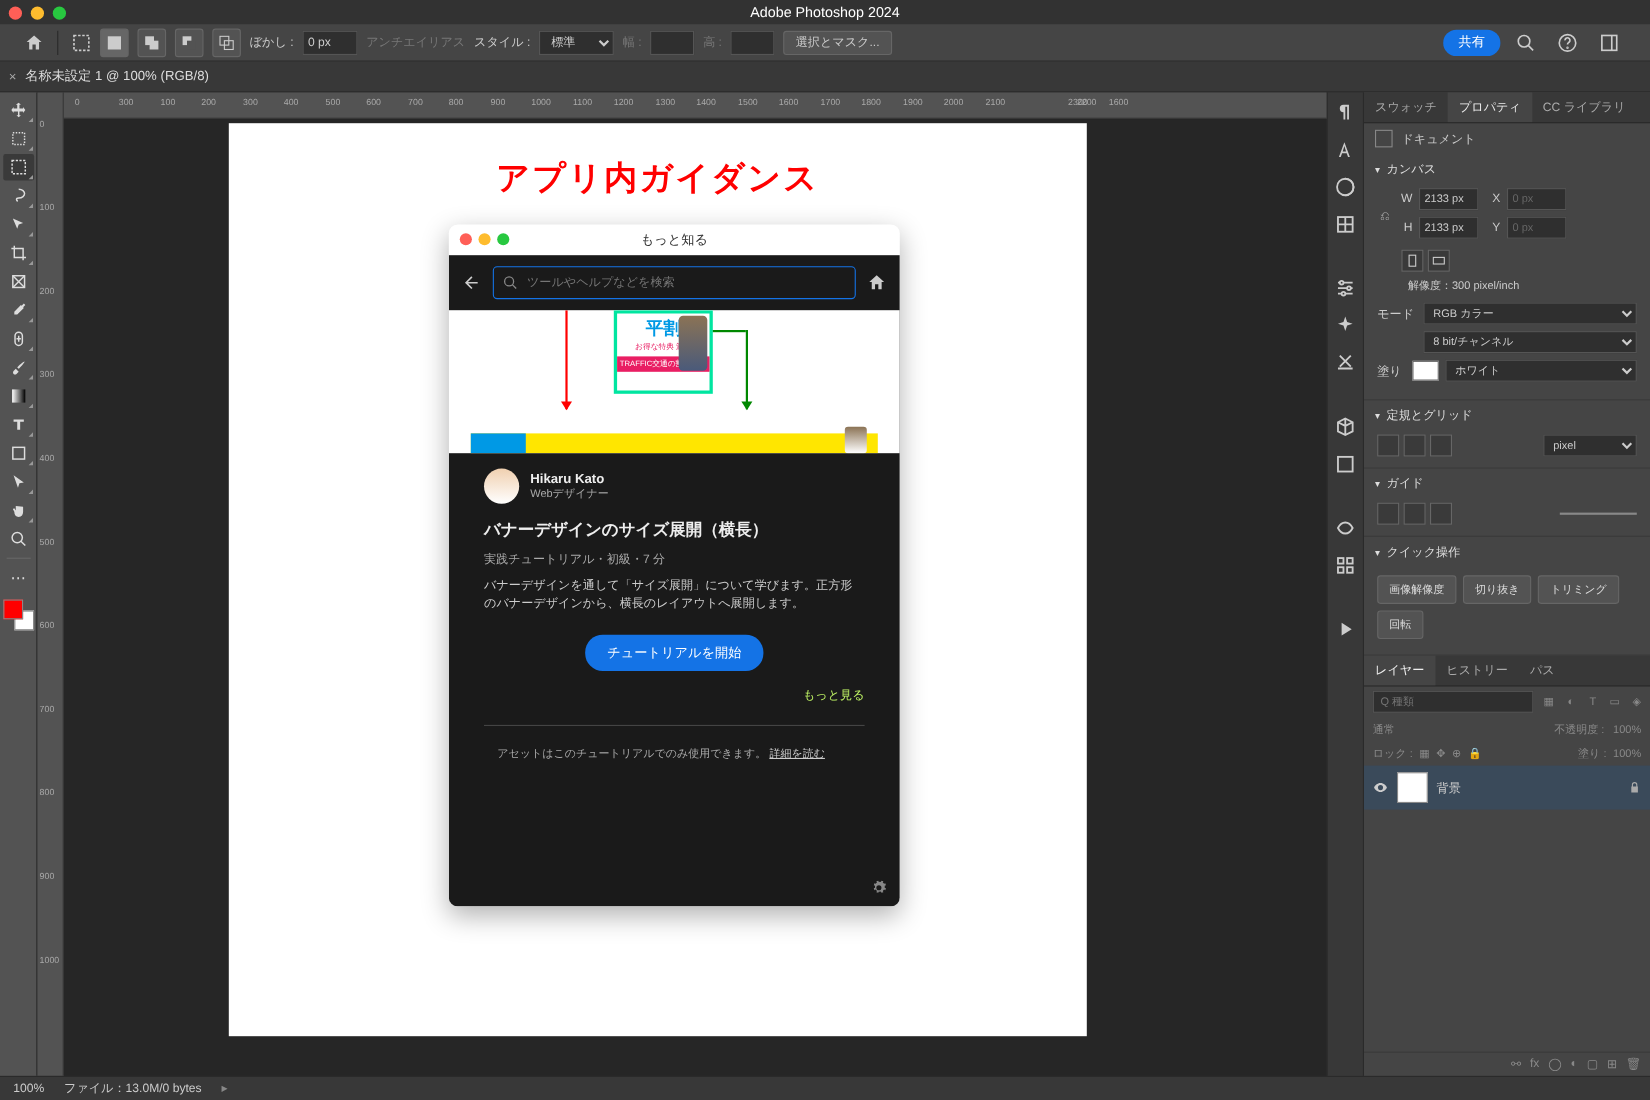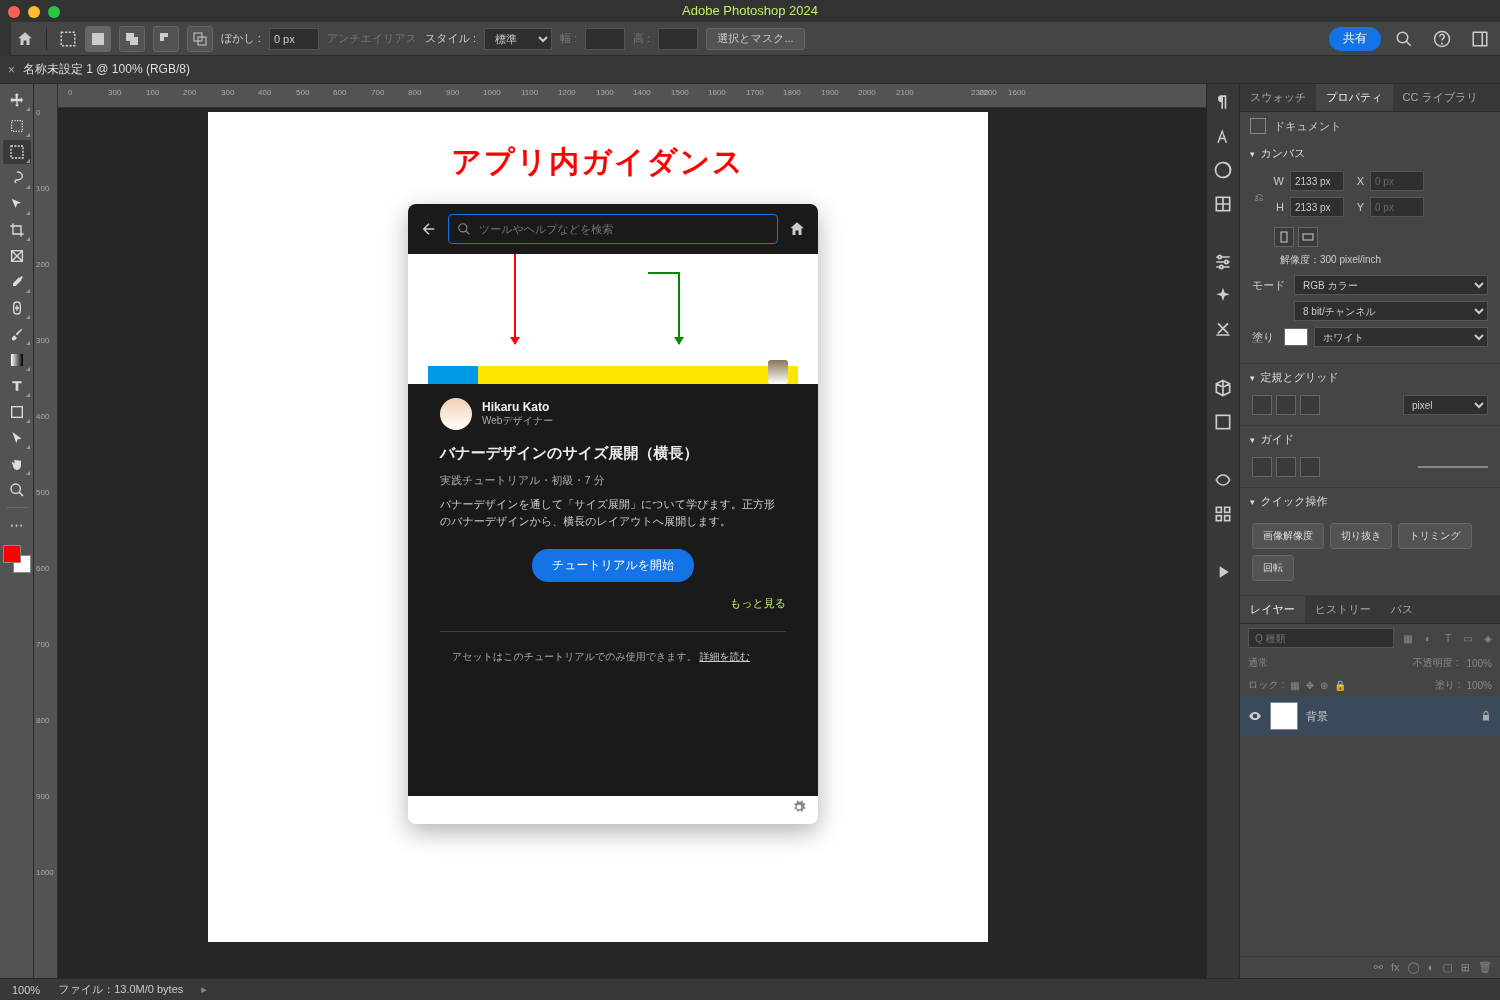--- a/index.html
+++ b/index.html
@@ -6,24 +6,24 @@
     body { background: #323232; color: #ccc; font-size: 11px; overflow: hidden; width: 1500px; height: 1000px; position: relative; }
     
     
     .traffic-lights { position: absolute; top: 6px; left: 8px; display: flex; gap: 8px; z-index: 100; }
     .traffic-light { width: 12px; height: 12px; border-radius: 50%; }
     .tl-red { background: #ff5f57; }
     .tl-yellow { background: #febc2e; }
     .tl-green { background: #28c840; }
     
     
-    .titlebar { height: 22px; background: #323232; text-align: center; line-height: 22px; font-size: 13px; color: #bef264; }
-    
-    
-    .menubar { height: 34px; background: #454545; display: flex; align-items: center; padding: 0 5px; gap: 8px; border-bottom: 1px solid #2a2a2a; margin-left: 11px; }
+    .titlebar { height: 22px; background: #323232; text-align: center; line-height: 22px; font-size: 13px; color: #ffffff; }
+    
+    
+    .menubar { height: 34px; background: #454545; display: flex; align-items: center; padding: 0 22px; gap: 8px; border-bottom: 1px solid #2a2a2a; }
     .home-icon { width: 18px; height: 18px; color: #ccc; }
     .menubar-divider { width: 1px; height: 22px; background: #2a2a2a; margin: 0 4px; }
     .menubar-icon-btn { width: 26px; height: 26px; display: flex; align-items: center; justify-content: center; border: 1px solid #666; background: #535353; border-radius: 3px; }
     .menubar-icon-btn.active { background: #666; }
     .menubar-label { color: #ccc; font-size: 11px; }
     .menubar-input { width: 50px; height: 22px; background: #2f2f2f; border: 1px solid #555; color: #ccc; padding: 0 4px; font-size: 11px; }
     .menubar-label.dim { color: #777; }
     .menubar-select { height: 22px; background: #2f2f2f; border: 1px solid #555; color: #ccc; padding: 0 18px 0 6px; font-size: 11px; }
     .menubar-btn { height: 22px; padding: 0 10px; background: #535353; border: 1px solid #666; color: #ccc; border-radius: 3px; font-size: 11px; }
     .menubar-spacer { flex: 1; }
@@ -382,38 +382,55 @@
         <div class="hruler-tick" style="left:838px">2100</div>
         <div class="hruler-tick" style="left:921px">2200</div>
         <div class="hruler-tick" style="left:913px">2300</div>
         <div class="hruler-tick" style="left:950px">1600</div>
       </div>
       <div class="canvas-viewport">
         <div class="white-canvas">
           <div class="red-heading">アプリ内ガイダンス</div>
 
           <div class="modal-panel">
+            <div class="modal-titlebar">
+              <div class="modal-tl">
+                <div class="traffic-light tl-red"></div>
+                <div class="traffic-light tl-yellow"></div>
+                <div class="traffic-light tl-green"></div>
+              </div>
+              <span>もっと知る</span>
+            </div>
             <div class="modal-body">
               <div class="modal-search-row">
                 <svg class="back-arrow" viewBox="0 0 24 24" fill="none" stroke="currentColor" stroke-width="2">
                     <path d="M19 12H5M12 5l-7 7 7 7"></path>
                   </svg>
                 <div class="search-box">
                   <svg width="14" height="14" viewBox="0 0 24 24" fill="none" stroke="#888" stroke-width="2">
                       <circle cx="10" cy="10" r="7"></circle>
                       <path d="M21 21l-6-6"></path>
                     </svg>
                   <input placeholder="ツールやヘルプなどを検索" style="">
                 </div>
                 <svg class="home-btn" viewBox="0 0 24 24" fill="currentColor">
                     <path d="M12 3l9 8h-3v9h-4v-6h-4v6H6v-9H3z"></path>
                   </svg>
               </div>
               <div class="tutorial-preview">
                 <div class="red-arrow"></div>
+                <div class="preview-card">
+                  <div class="preview-person"></div>
+                  <div class="preview-card-inner">
+                    <div class="preview-card-title">平割</div>
+                    <div class="preview-card-sub">お得な特典
+満載</div>
+                  </div>
+                  <div class="preview-pink-bar">TRAFFIC交通の割引バス</div>
+                </div>
                 <div class="green-arrow"></div>
                 <div class="preview-bottom-bar">
                   <div class="preview-bottom-blue"></div>
                   <div class="preview-bottom-person"></div>
                 </div>
               </div>
               <div class="tutorial-content">
                 <div class="author-row">
                   <div class="avatar"></div>
                   <div>

